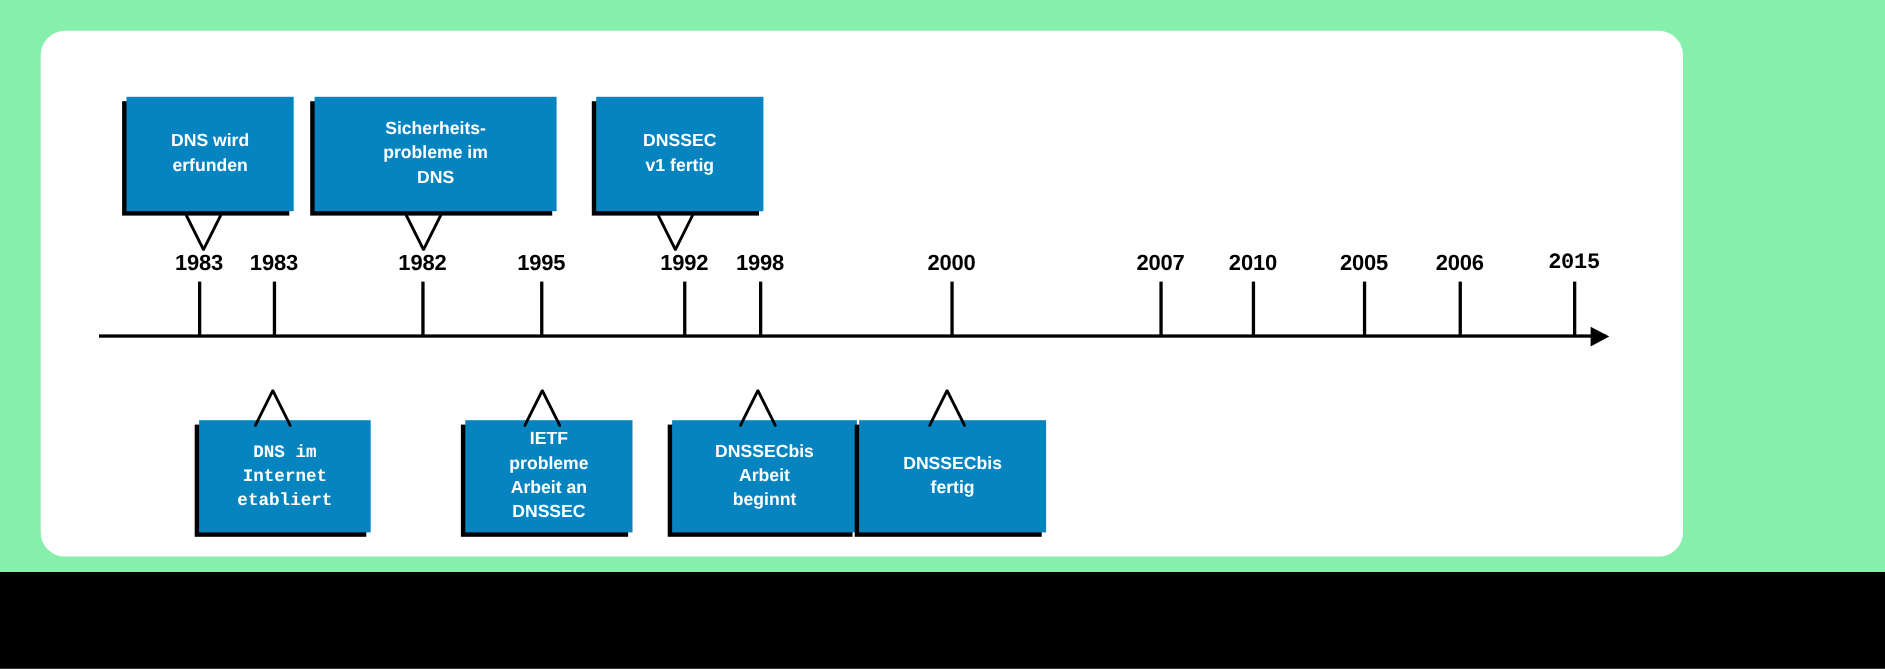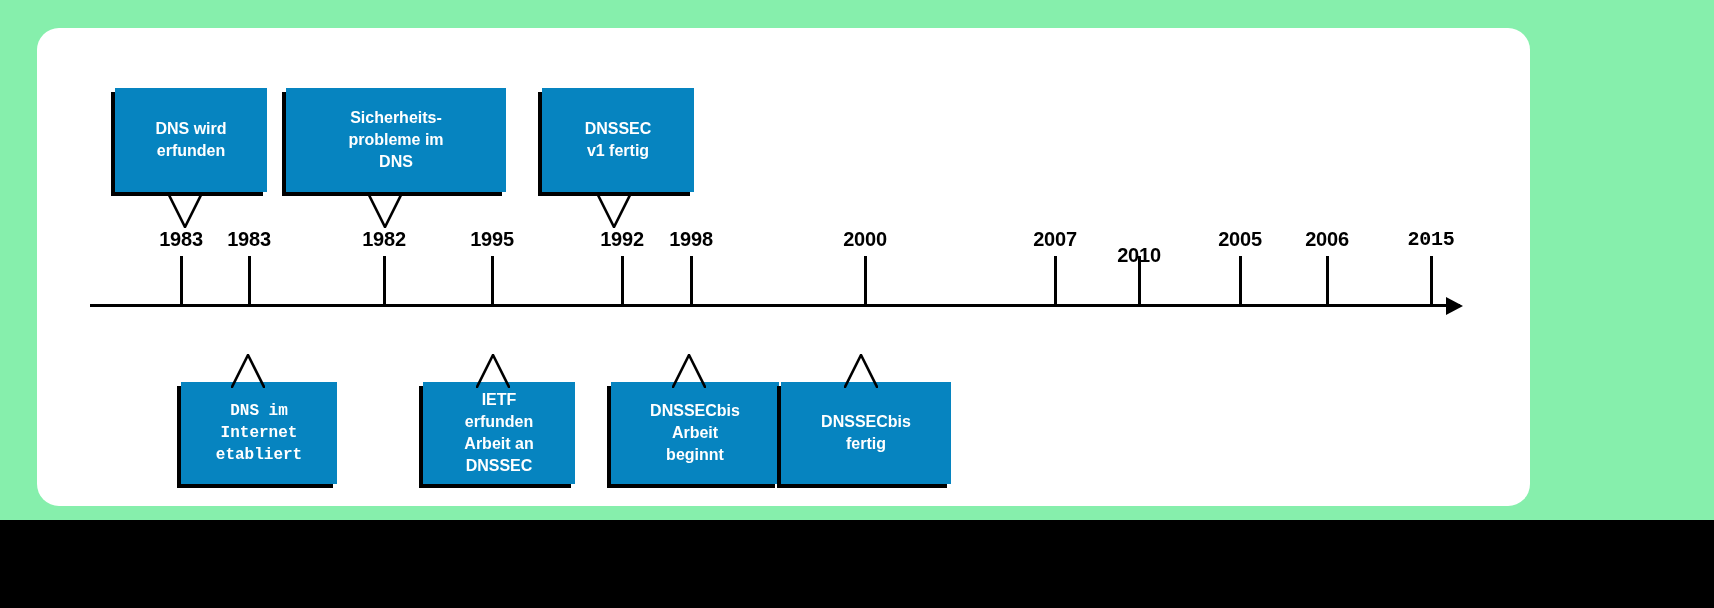--- a/index.html
+++ b/index.html
@@ -156,21 +156,21 @@
         <div class="year-label" style="left: 455px; top: 200px;">1995</div>
         <div class="tick" style="left: 454px; top: 228px; height: 50px;"></div>
         <div class="year-label" style="left: 585px; top: 200px;">1992</div>
         <div class="tick" style="left: 584px; top: 228px; height: 50px;"></div>
         <div class="year-label" style="left: 654px; top: 200px;">1998</div>
         <div class="tick" style="left: 653px; top: 228px; height: 50px;"></div>
         <div class="year-label" style="left: 828px; top: 200px;">2000</div>
         <div class="tick" style="left: 827px; top: 228px; height: 50px;"></div>
         <div class="year-label" style="left: 1018px; top: 200px;">2007</div>
         <div class="tick" style="left: 1017px; top: 228px; height: 50px;"></div>
-        <div class="year-label" style="left: 1102px; top: 216px;">2010</div>
+        <div class="year-label" style="left: 1102px; top: 200px;">2010</div>
         <div class="tick" style="left: 1101px; top: 228px; height: 50px;"></div>
         <div class="year-label" style="left: 1203px; top: 200px;">2005</div>
         <div class="tick" style="left: 1202px; top: 228px; height: 50px;"></div>
         <div class="year-label" style="left: 1290px; top: 200px;">2006</div>
         <div class="tick" style="left: 1289px; top: 228px; height: 50px;"></div>
         <div class="year-label" style="left: 1394px; top: 200px; font-family: Liberation Mono, monospace;">2015</div>
         <div class="tick" style="left: 1393px; top: 228px; height: 50px;"></div>
       </div>
 
     <div id="events-below-layer">
@@ -184,21 +184,21 @@
         </div>
         <div class="pointer" style="left: 194px; top: 326px; width: 34px; height: 34px;">
           <svg width="34" height="34" viewBox="0 0 34 34">
             <polyline points="1,33 17,1 33,33" fill="none" stroke="#000000" stroke-width="2.6" stroke-linecap="square" stroke-linejoin="miter"></polyline>
           </svg>
         </div>
         <div class="event" style="left: 382px; top: 358px; width: 152px; height: 102px;">
           <div class="shadow"></div>
           <div class="body">
             <div class="txt">IETF
-erfunden
+probleme
 Arbeit an
 DNSSEC</div>
           </div>
         </div>
         <div class="pointer" style="left: 439px; top: 326px; width: 34px; height: 34px;">
           <svg width="34" height="34" viewBox="0 0 34 34">
             <polyline points="1,33 17,1 33,33" fill="none" stroke="#000000" stroke-width="2.6" stroke-linecap="square" stroke-linejoin="miter"></polyline>
           </svg>
         </div>
         <div class="event" style="left: 570px; top: 358px; width: 168px; height: 102px;">

